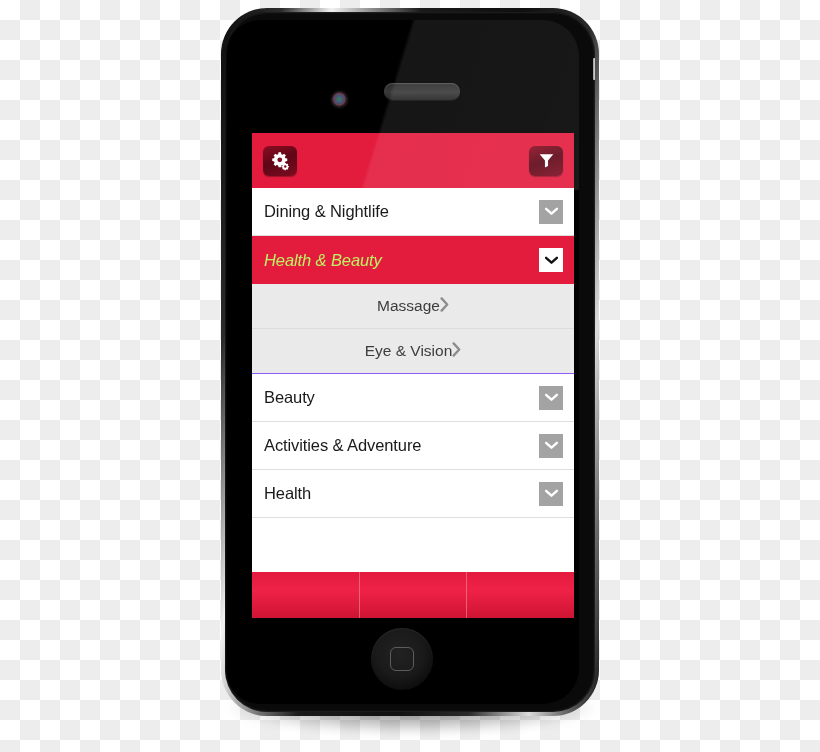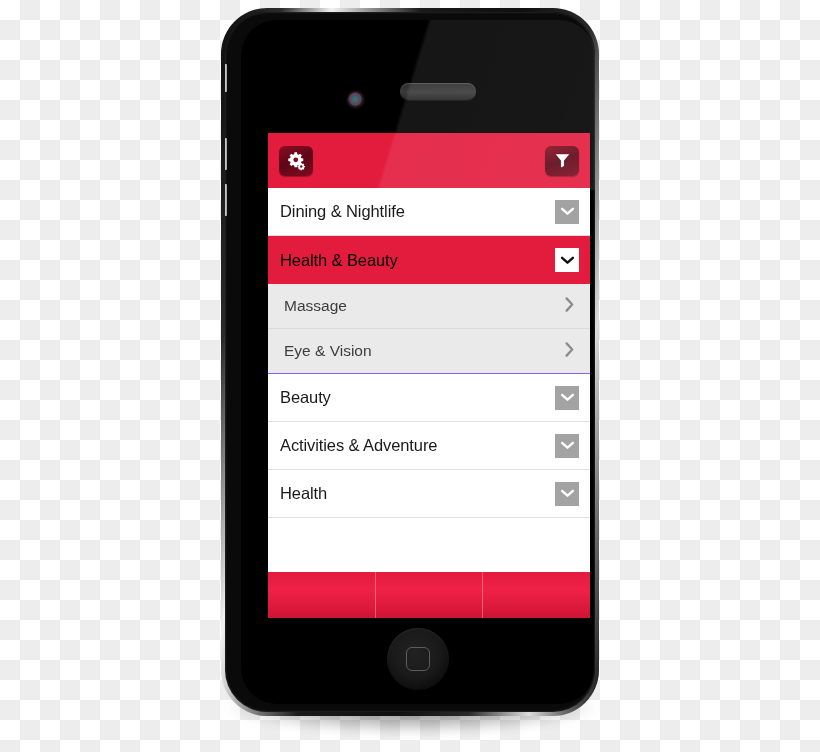--- a/index.html
+++ b/index.html
@@ -62,21 +62,21 @@
     position: absolute;
     left: 0; top: 0; right: 0; bottom: 0;
     border-radius: 42px;
     box-shadow: inset 0 0 2px 1px rgba(255,255,255,0.10);
     pointer-events: none;
   }
 
   
   .glass {
     position: absolute;
-    left: 16px; top: 8px;
+    left: 0; top: 8px;
     width: calc(100% - 16px);
     height: calc(100% - 16px);
     border-radius: 36px;
     background: #000;
     overflow: hidden;
   }
   
   .glass-reflection {
     position: absolute;
     left: 0; top: 0;
@@ -205,40 +205,40 @@
   }
   .cat-row .cat-label {
     font-size: 16.5px;
     color: #1a1a1a;
     letter-spacing: -0.1px;
   }
   .cat-row.active {
     background: #e31b3d;
     border-bottom: none;
   }
-  .cat-row.active .cat-label { color: #000000; }
+  .cat-row.active .cat-label { color: #bef264; font-style: italic; }
 
   .chev-box {
     width: 24px;
     height: 24px;
     background: #a3a3a3;
     display: flex;
     align-items: center;
     justify-content: center;
     flex: none;
   }
   .cat-row.active .chev-box { background: #ffffff; }
 
   
   .submenu { background: #eaeaea; }
   .sub-row {
     height: 45px;
     display: flex;
     align-items: center;
-    justify-content: space-between;
+    justify-content: center;
     padding: 0 16px 0 16px;
     border-bottom: 1px solid #dcdcdc;
   }
   .sub-row:last-child { border-bottom: 1px solid #8b5cf6; }
   .sub-row .sub-label {
     font-size: 15.5px;
     color: #3d3d3d;
   }
 
   

